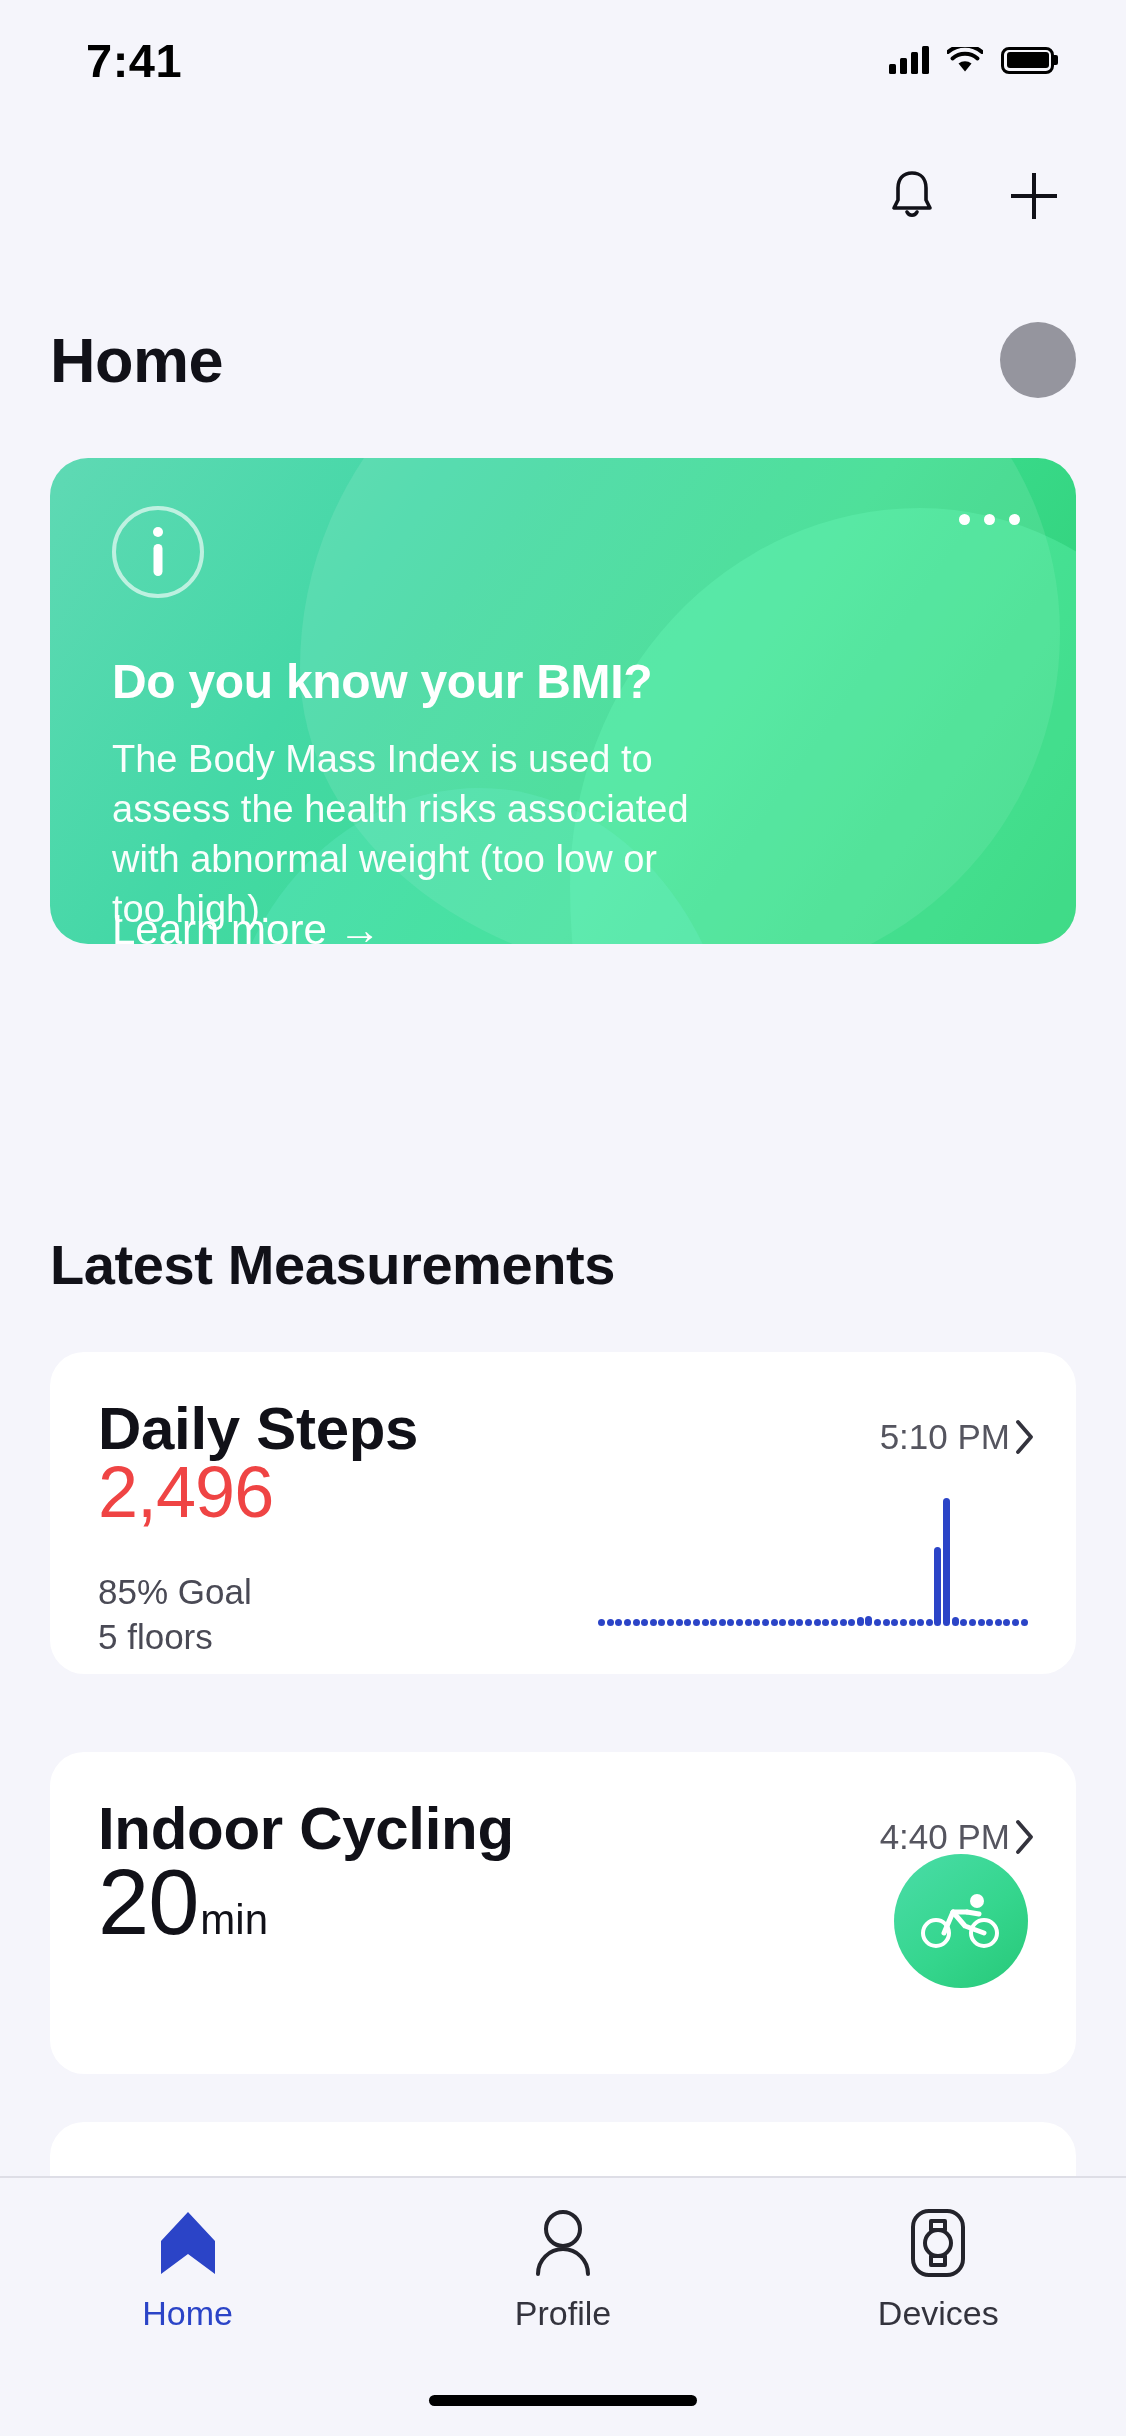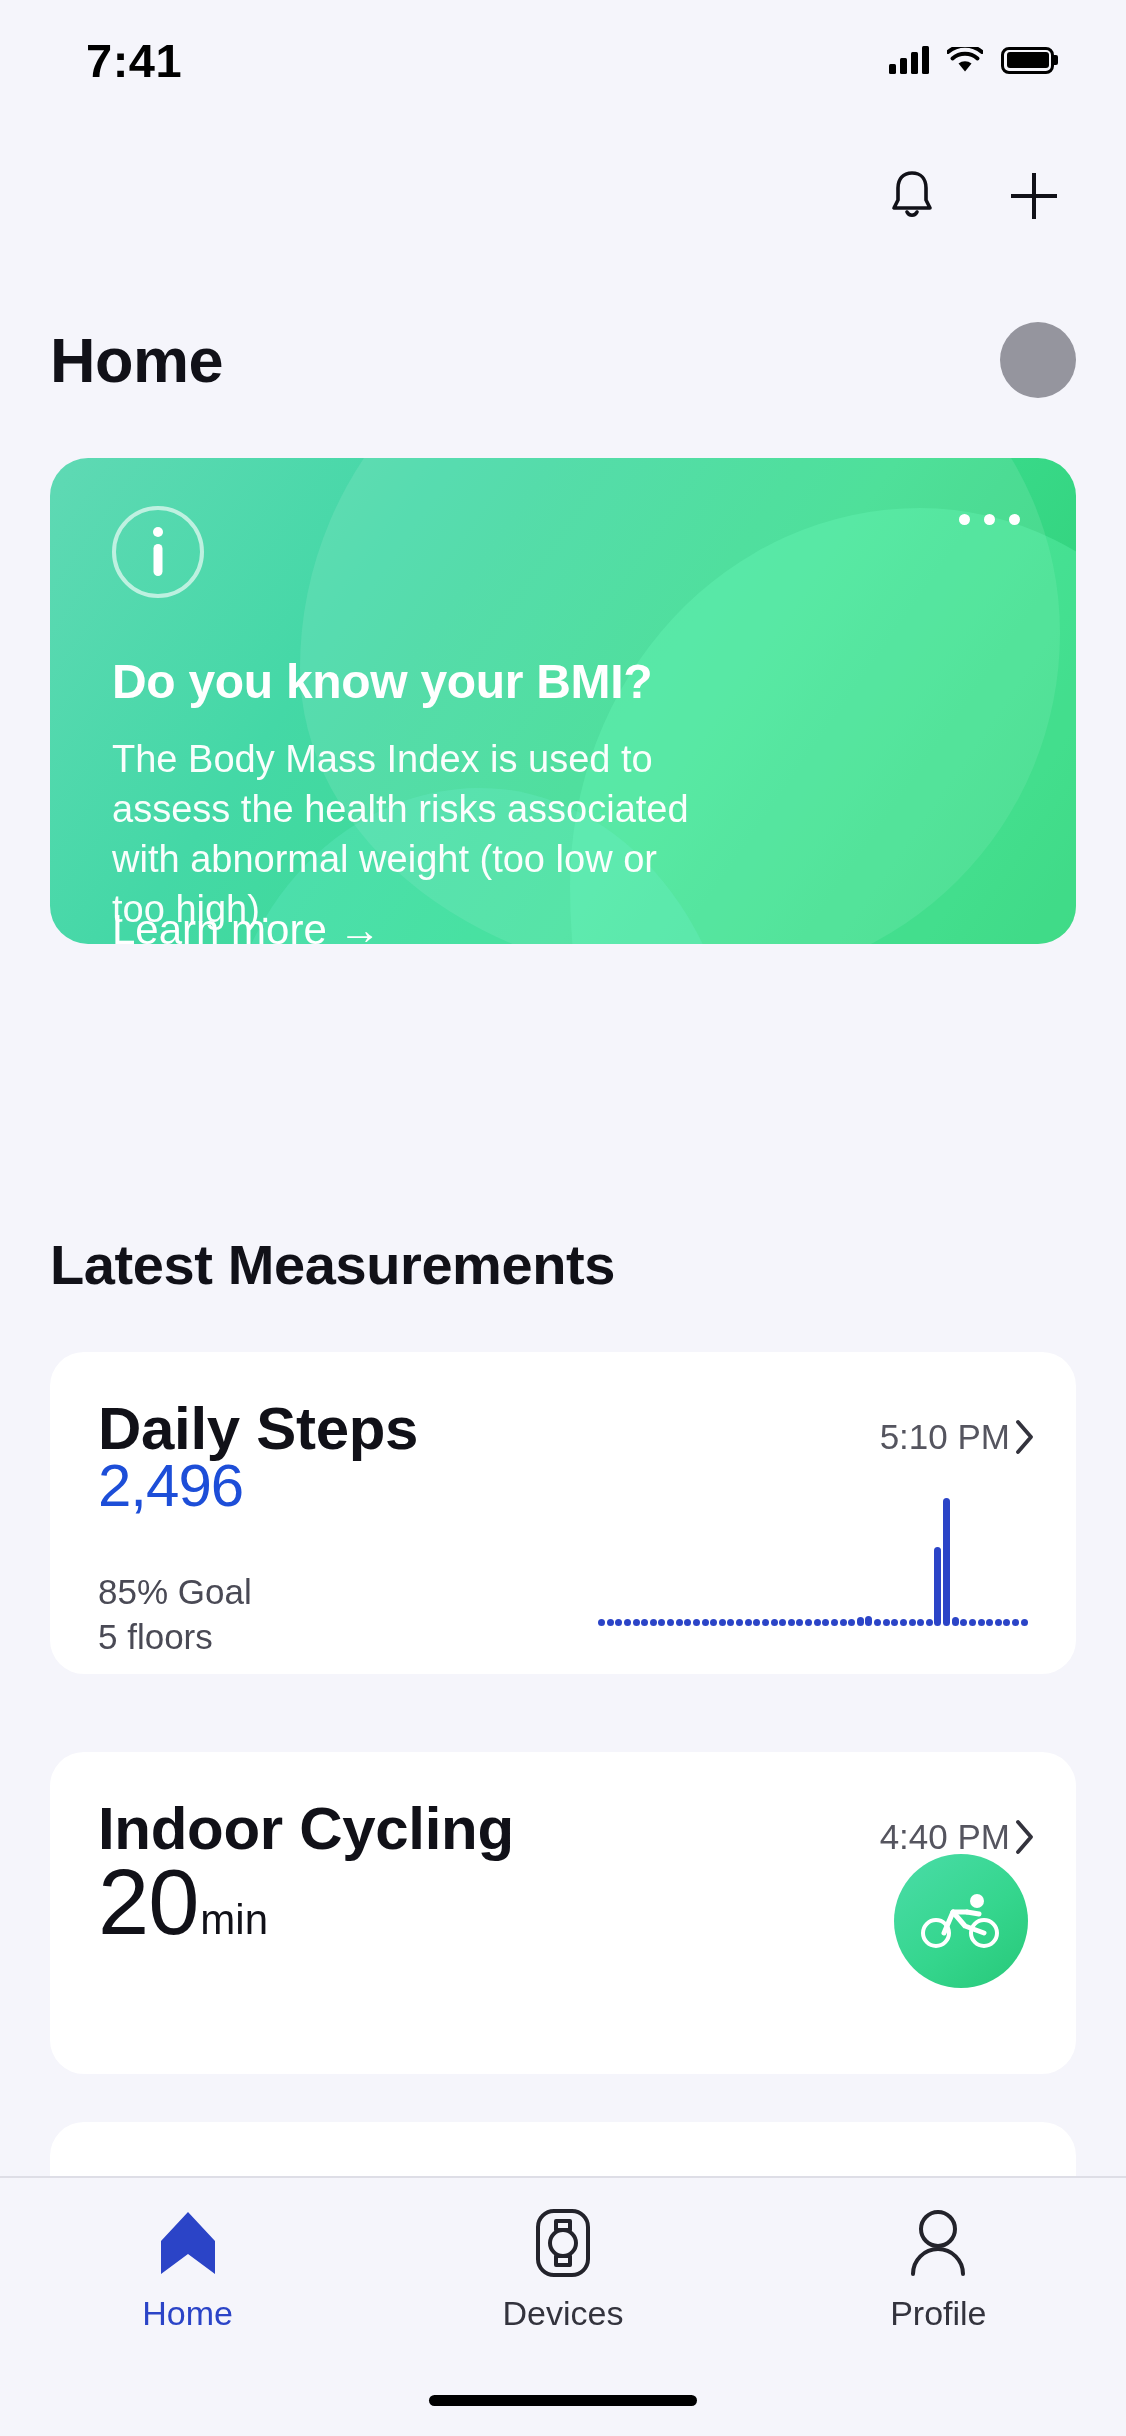--- a/index.html
+++ b/index.html
@@ -115,21 +115,21 @@
     display:flex; align-items:baseline; justify-content:space-between;
   }
   .card-title { font-size:60px; font-weight:700; color:#111118; letter-spacing:-0.3px; }
   .card-meta { display:flex; align-items:center; gap:4px; }
   .card-time { font-size:35px; color:#55555F; font-weight:400; }
   .chev { display:block; }
 
   .card-steps { top:1352px; height:322px; }
   .big-value {
     position:absolute; left:48px; top:104px;
-    font-size:60px; font-weight:300; color:#1d4ed8; letter-spacing:-1px; line-height:1;
+    font-size:72px; font-weight:300; color:#ef4444; letter-spacing:-1px; line-height:1;
   }
   .sub-lines {
     position:absolute; left:48px; top:218px;
     font-size:35px; line-height:1.28; color:#4A4A55; font-weight:400;
   }
   .steps-chart {
     position:absolute; right:48px; bottom:48px;
     width:430px; height:128px;
     display:flex; align-items:flex-end; justify-content:space-between;
   }
@@ -355,35 +355,35 @@
         <svg width="66" height="70" viewBox="0 0 66 70">
           <path d="M33 4 L60 33 V66 L33 46 L6 66 V33 Z" fill="#2B44C7"></path>
         </svg>
       </div>
       <div class="tab-label">Home</div>
     </div>
 
 
     <div class="tab">
       <div class="tab-ico">
+        <svg width="62" height="70" viewBox="0 0 62 70">
+          <circle cx="31" cy="21" r="17" fill="none" stroke="#23232B" stroke-width="4"></circle>
+          <path d="M6 66 a25 25 0 0 1 50 0" fill="none" stroke="#23232B" stroke-width="4" stroke-linecap="round"></path>
+        </svg>
+      </div>
+      <div class="tab-label">Profile</div>
+    </div>
+
+    <div class="tab">
+      <div class="tab-ico">
         <svg width="58" height="70" viewBox="0 0 58 70">
           <rect x="4" y="3" width="50" height="64" rx="16" fill="none" stroke="#23232B" stroke-width="4"></rect>
           <circle cx="29" cy="35" r="13" fill="none" stroke="#23232B" stroke-width="4"></circle>
           <path d="M22 22 h14 v-9 h-14 Z" fill="none" stroke="#23232B" stroke-width="4" stroke-linejoin="round"></path>
           <path d="M22 48 h14 v9 h-14 Z" fill="none" stroke="#23232B" stroke-width="4" stroke-linejoin="round"></path>
         </svg>
       </div>
       <div class="tab-label">Devices</div>
     </div>
-
-    <div class="tab">
-      <div class="tab-ico">
-        <svg width="62" height="70" viewBox="0 0 62 70">
-          <circle cx="31" cy="21" r="17" fill="none" stroke="#23232B" stroke-width="4"></circle>
-          <path d="M6 66 a25 25 0 0 1 50 0" fill="none" stroke="#23232B" stroke-width="4" stroke-linecap="round"></path>
-        </svg>
-      </div>
-      <div class="tab-label">Profile</div>
-    </div>
   </div>
 
   <div class="home-indicator"></div>
 </div>
 
 </body></html>

